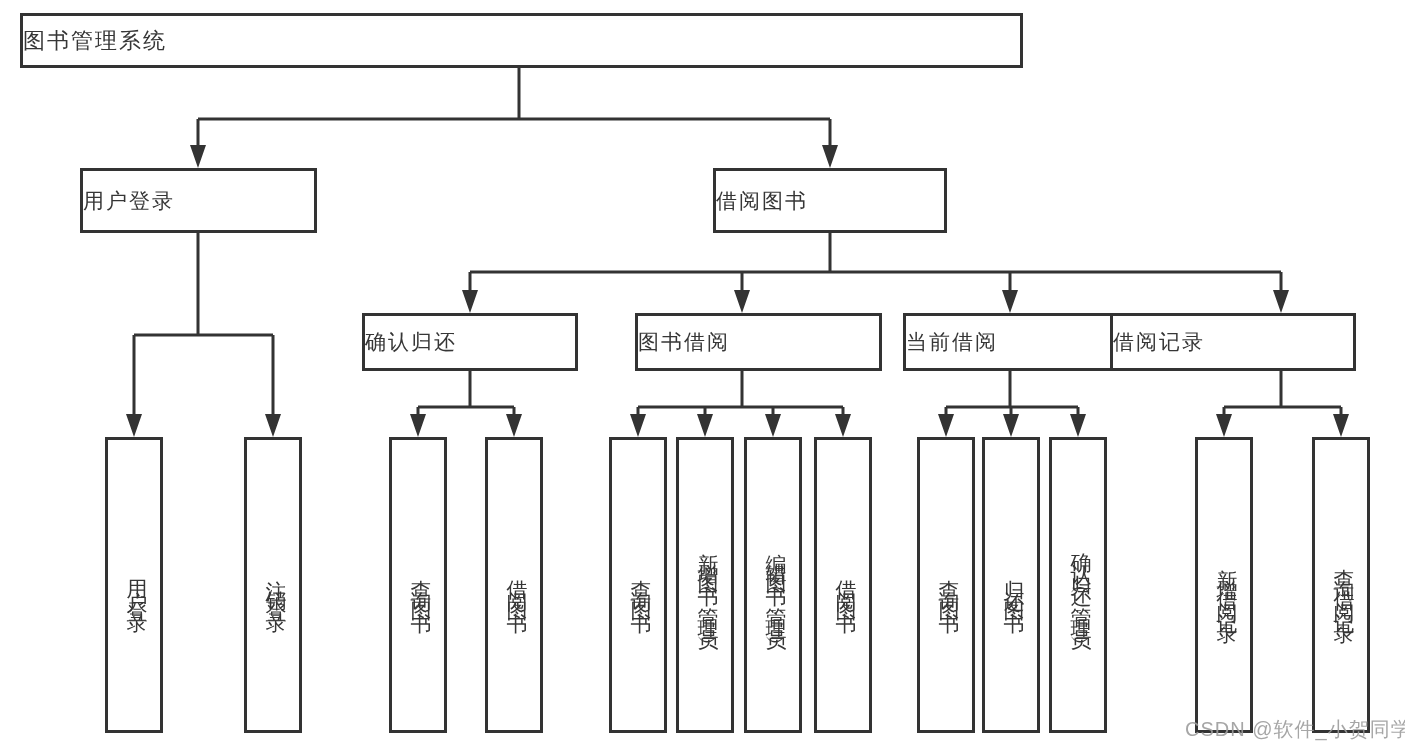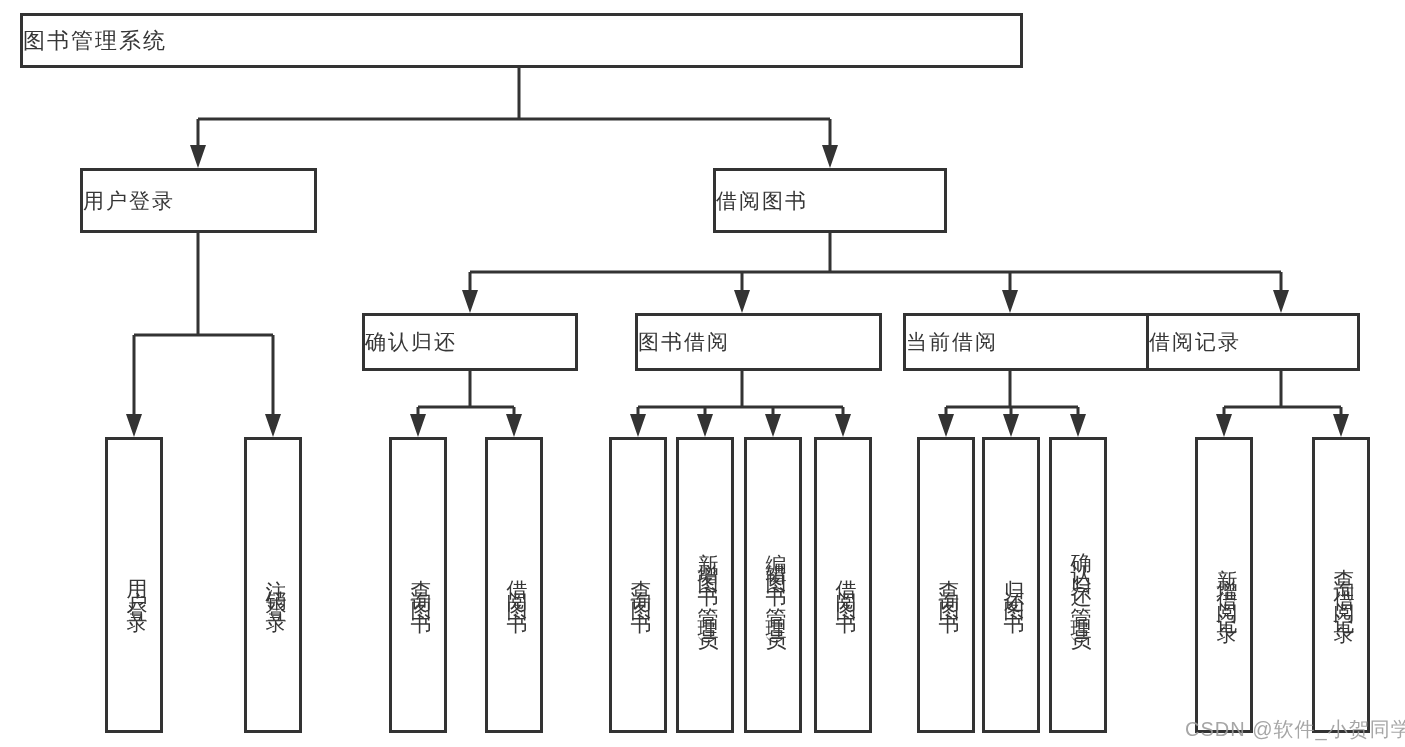--- a/index.html
+++ b/index.html
@@ -106,21 +106,21 @@
 
   <div class="node lvl3" style="left:362px; width:216px;">
     <span class="h-label">确认归还</span>
   </div>
   <div class="node lvl3" style="left:635px; width:247px;">
     <span class="h-label">图书借阅</span>
   </div>
   <div class="node lvl3" style="left:903px; width:256px;">
     <span class="h-label">当前借阅</span>
   </div>
-  <div class="node lvl3" style="left:1146px; width:214px;">
+  <div class="node lvl3" style="left:1110px; width:246px;">
     <span class="h-label">借阅记录</span>
   </div>
 
   <div class="node leaf" style="left:105px;">
     <span class="v-label">用户登录</span>
   </div>
   <div class="node leaf" style="left:244px;">
     <span class="v-label">注销登录</span>
   </div>
 

